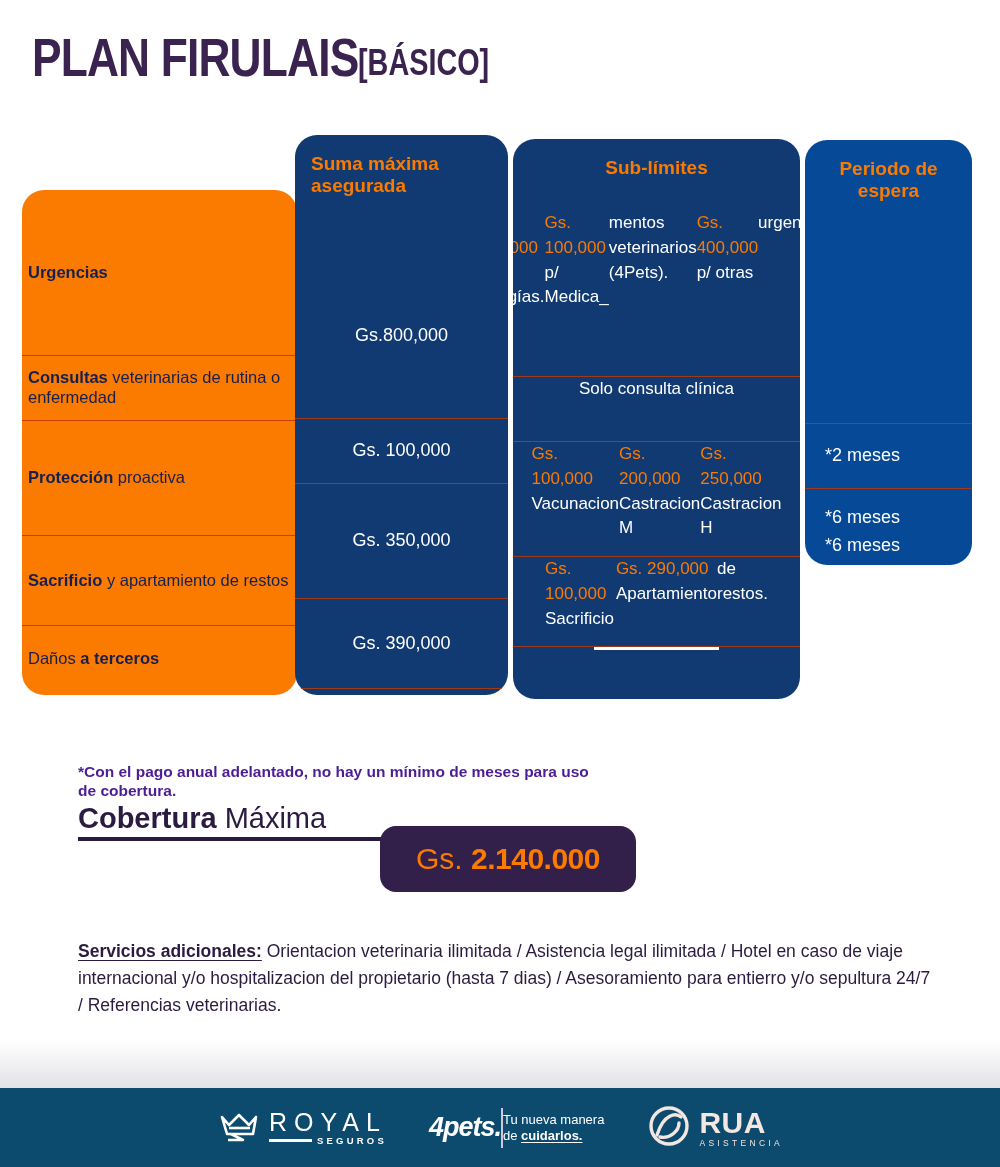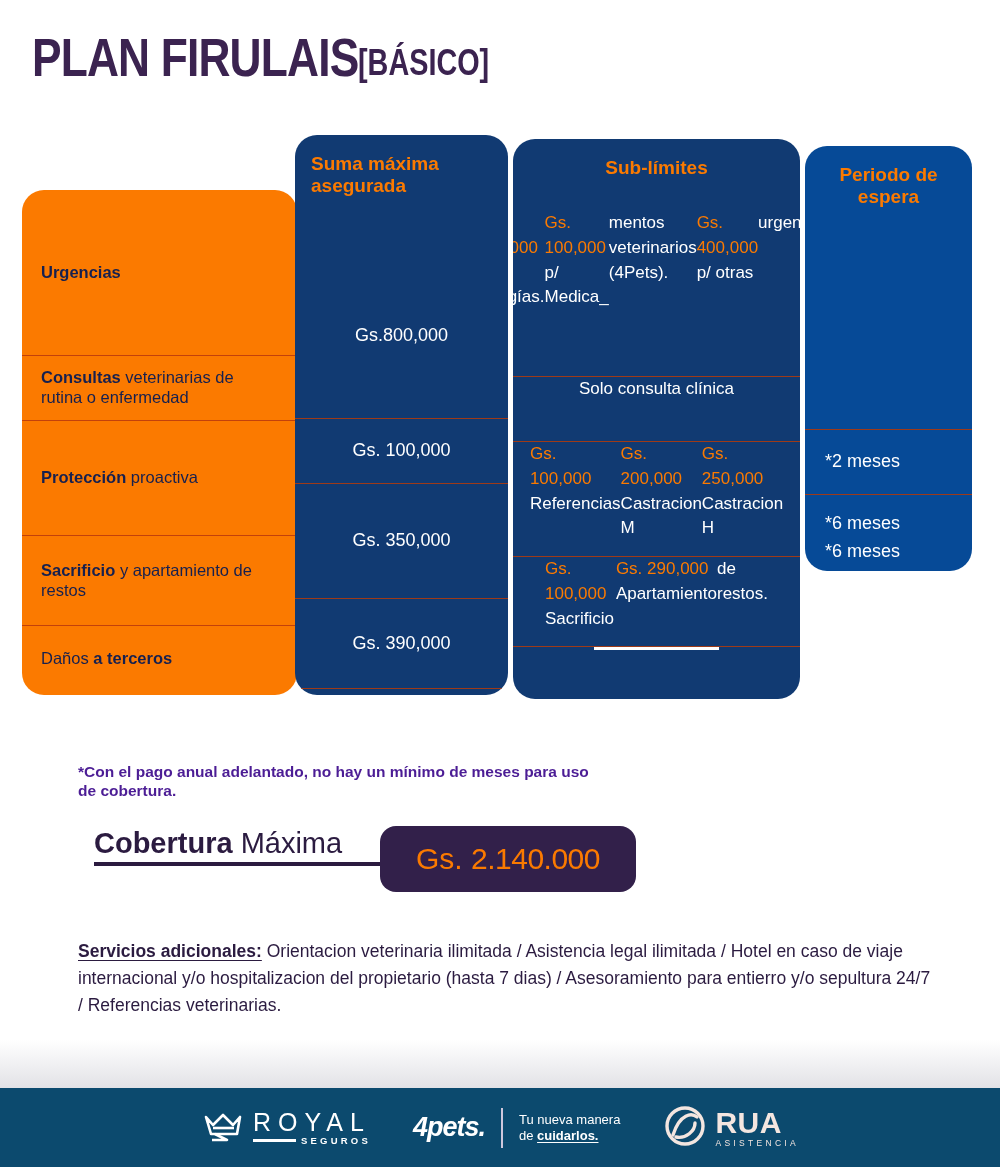--- a/index.html
+++ b/index.html
@@ -61,39 +61,39 @@
     left: 295px; top: 135px; width: 213px; height: 560px;
     background: #113a72;
     border-radius: 22px;
   }
   .col-sub {
     left: 513px; top: 139px; width: 287px; height: 560px;
     background: #113a72;
     border-radius: 22px;
   }
   .col-espera {
-    left: 805px; top: 146px; width: 167px; height: 425px;
+    left: 805px; top: 140px; width: 167px; height: 425px;
     background: #064a97;
     border-radius: 22px;
   }
 
   .col-head {
     font-size: 19px;
     font-weight: bold;
     color: #fb7a00;
     text-align: center;
     line-height: 1.18;
     padding: 18px 14px 0;
   }
   .col-head-suma { padding-left: 16px; text-align: left; }
 
   
   .bcell {
     position: relative;
-    padding: 0 19px;
+    padding: 0 6px;
     display: flex;
     align-items: center;
     color: #16204f;
     font-size: 16.5px;
     line-height: 1.2;
   }
   .bcell b { font-weight: bold; }
   .divider-b { border-top: 1.5px solid #c2410b; }
 
   
@@ -144,24 +144,23 @@
     font-family: "Liberation Sans Narrow", "Liberation Sans", sans-serif;
     font-size: 15.5px;
     font-weight: bold;
     color: #4c1d95;
     line-height: 1.25;
   }
 
   
   .cobertura-row {
     position: absolute;
-    left: 78px; top: 827px;
-    display: flex;
-    align-items: center;
-    margin-left: 16px;
+    left: 78px; top: 802px;
+    display: flex;
+    align-items: center;
   }
   .cob-text {
     position: relative;
     font-size: 29px;
     color: #2b1b40;
     white-space: nowrap;
     padding-right: 14px;
     padding-bottom: 6px;
   }
   .cob-text b { font-weight: bold; }
@@ -178,21 +177,21 @@
     background: #32204a;
     border-radius: 16px;
     display: flex;
     align-items: center;
     justify-content: center;
     color: #fb7a00;
     font-size: 30px;
     white-space: nowrap;
   }
   .cob-badge .cur { font-weight: normal; }
-  .cob-badge .num { font-weight: normal; letter-spacing: -0.5px; }
+  .cob-badge .num { font-weight: bold; letter-spacing: -0.5px; }
 
   
   .servicios {
     position: absolute;
     left: 78px; top: 938px;
     width: 860px;
     font-family: "Liberation Sans Narrow", "Liberation Sans", sans-serif;
     font-size: 17.5px;
     color: #2b1b40;
     line-height: 1.55;
@@ -223,21 +222,21 @@
   .royal-text { display: flex; flex-direction: column; align-items: flex-start; }
   .royal-name {
     color: #fff; font-size: 25px; letter-spacing: 7px; line-height: 1;
   }
   .royal-sub-row { display: flex; align-items: center; gap: 5px; width: 100%; }
   .royal-bar { height: 3px; background: #fff; flex: 1; }
   .royal-sub {
     color: #fff; font-size: 9.5px; font-weight: bold; letter-spacing: 3.2px;
   }
 
-  .logo-4pets { display: flex; align-items: center; gap: 16px; }
+  .logo-4pets { display: flex; align-items: center; }
   .pets-mark {
     color: #fff; font-size: 27px; font-weight: bold; font-style: italic;
     letter-spacing: -1px; line-height: 1;
   }
   .pets-divider { width: 2px; height: 40px; background: #cfc8dd; }
   .pets-tag {
     font-family: "Liberation Sans Narrow", "Liberation Sans", sans-serif;
     color: #fff; font-size: 13px; line-height: 1.2;
   }
   .pets-tag .strong {
@@ -297,21 +296,21 @@
       <div><span class="amt">Gs. 300,000</span><span> p/ Cirugías.</span></div>
       <div><span class="amt">Gs. 100,000</span><span> p/ Medica_</span></div>
       <div><span>mentos veterinarios (4Pets).</span></div>
       <div><span class="amt">Gs. 400,000</span><span> p/ otras</span></div>
       <div><span>urgencias.</span></div>
     </div>
     <div class="scell divider-n" style="height:65px">
       <div><span>Solo consulta clínica</span></div>
     </div>
     <div class="scell divider-n" style="height:115px">
-      <div><span class="amt">Gs. 100,000</span><span> Referencias</span></div>
+      <div><span class="amt">Gs. 100,000</span><span> Vacunacion</span></div>
       <div><span class="amt">Gs. 200,000</span><span> Castracion M</span></div>
       <div><span class="amt">Gs. 250,000</span><span> Castracion H</span></div>
     </div>
     <div class="scell divider-n" style="height:90px">
       <div><span class="amt">Gs. 100,000</span><span> Sacrificio</span></div>
       <div><span class="amt">Gs. 290,000</span><span> Apartamiento</span></div>
       <div><span>de restos.</span></div>
     </div>
     <div class="scell divider-n" style="height:67px">
       <div class="dash"></div>

